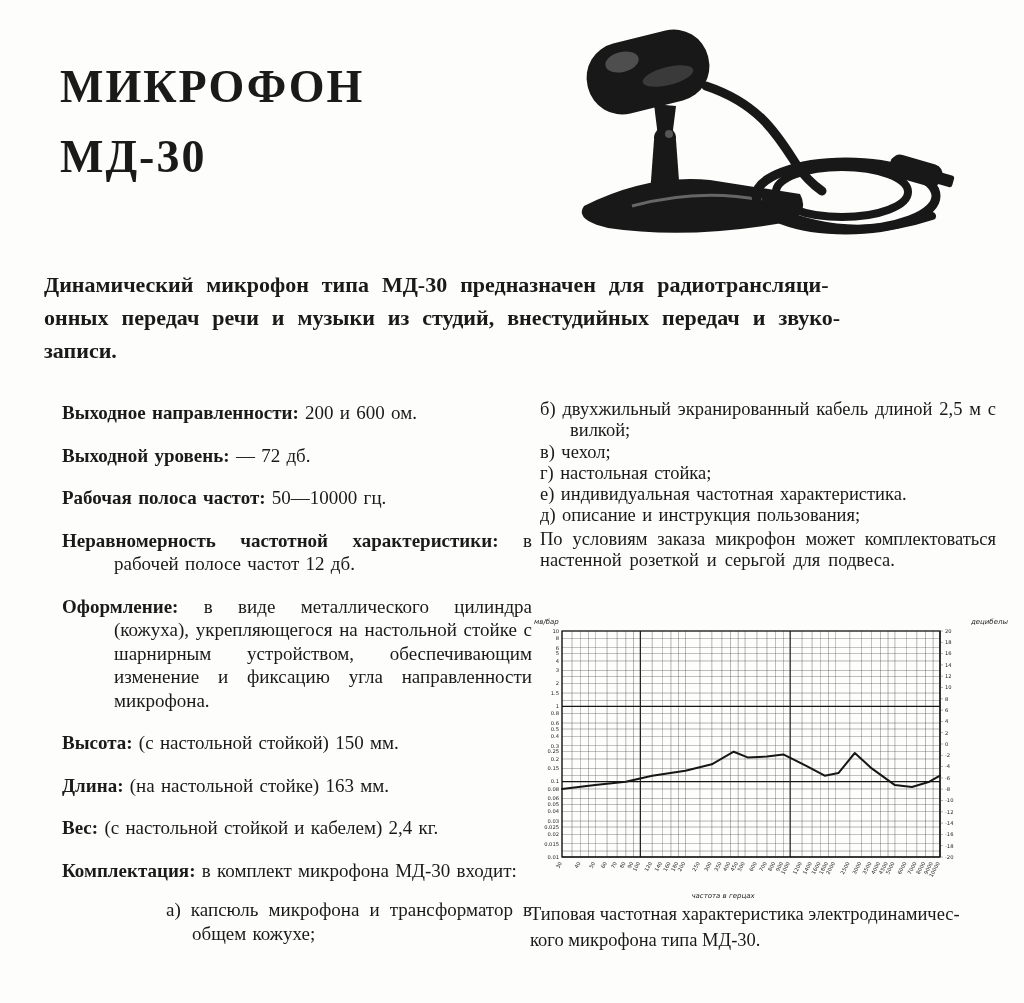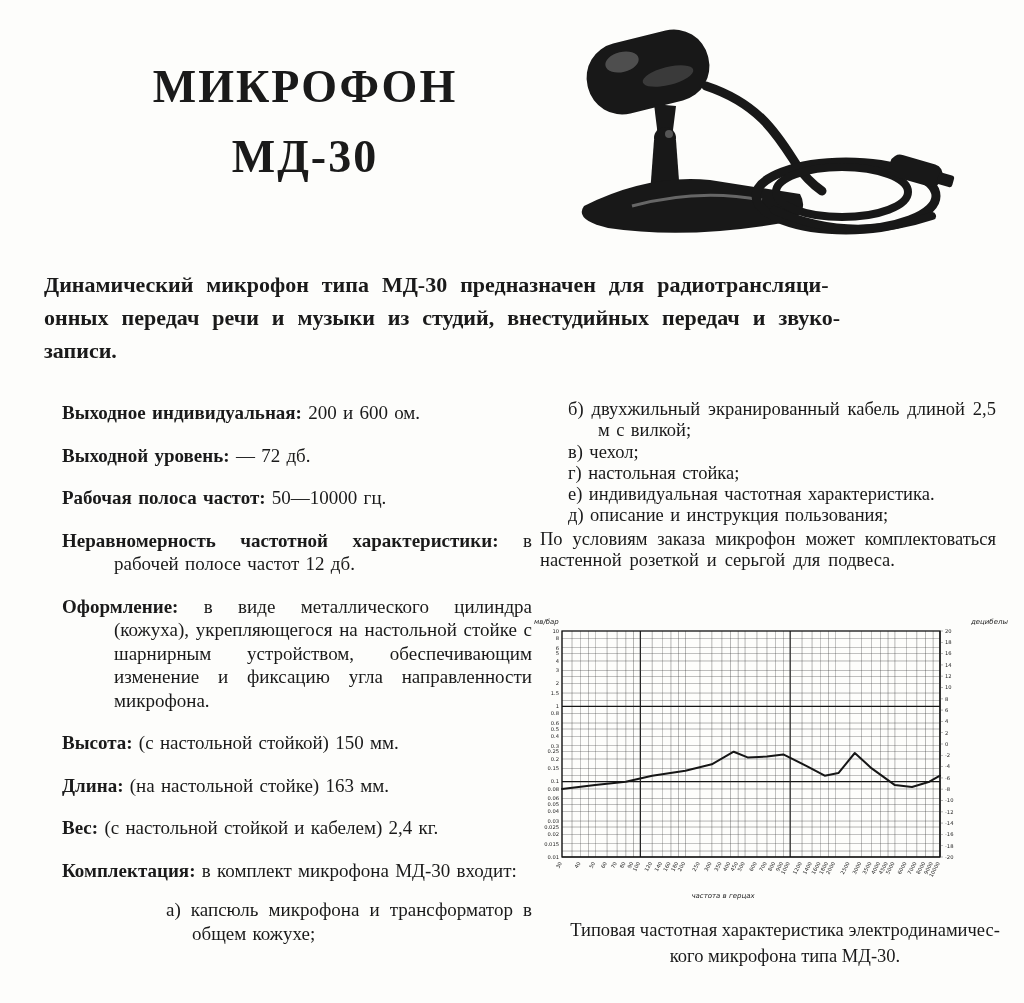--- a/index.html
+++ b/index.html
@@ -2,46 +2,46 @@
 <html><head>
 <meta charset="utf-8">
 <style>
   html,body{margin:0;padding:0;background:#e8e8e4;}
   .page{
     position:relative;width:1024px;height:1003px;margin:0 auto;
     background:#fdfdfb;color:#1a1a1a;overflow:hidden;
     font-family:"Liberation Serif","DejaVu Serif",serif;
   }
   .title{
-    position:absolute;left:60px;top:52px;width:490px;text-align:center;
+    position:absolute;left:60px;top:52px;width:490px;
     font-weight:bold;font-size:46px;line-height:70px;letter-spacing:2px;
   }
   .photo{position:absolute;left:548px;top:10px;width:412px;height:228px;}
   .intro{
     position:absolute;left:44px;top:268px;width:944px;margin:0;
     font-weight:bold;font-size:22px;line-height:33px;
     white-space:pre-line;text-align:justify;word-spacing:0.34em;
   }
   .intro::first-line{}
   .col-left{position:absolute;left:62px;top:401px;width:470px;font-size:19px;line-height:23.5px;}
   .spec-item{
     margin:0 0 19px 0;padding-left:52px;text-indent:-52px;
     text-align:justify;word-spacing:0.08em;
   }
   .spec-item b{font-weight:bold;}
   .spec-sub{
     padding-left:78px;text-indent:-26px;margin-top:16px;text-align:justify;
   }
   .col-right{position:absolute;left:540px;top:399px;width:456px;font-size:18.5px;line-height:21.3px;}
-  .kit-item{padding-left:30px;text-indent:-30px;text-align:justify;word-spacing:0.1em;margin-left:28px;}
+  .kit-item{padding-left:30px;text-indent:-30px;text-align:justify;word-spacing:0.1em;}
   .order-note{margin:2px 0 0 0;text-align:justify;word-spacing:0.18em;}
   .chart{position:absolute;left:532px;top:615px;width:478px;height:286px;}
   .caption{
-    position:absolute;left:530px;top:901px;width:478px;margin:16px;
-    text-align:center;font-size:18.5px;line-height:26px;white-space:pre-line;
+    position:absolute;left:530px;top:901px;width:478px;margin:0;
+    font-size:18.5px;line-height:26px;white-space:pre-line;
   }
   svg text{font-family:"DejaVu Sans",sans-serif;}
 </style>
 </head>
 <body>
 
 <div class="page">
 
   <div class="title">
     <div>МИКРОФОН</div>
@@ -76,21 +76,21 @@
         </g>
       </g>
     </svg>
   </div>
 
   <p class="intro">      Динамический микрофон типа МД-30 предназначен для радиотрансляци-
 онных передач речи и музыки из студий, внестудийных передач и звуко-
 записи.</p>
 
   <div class="col-left" id="specs-col">
-      <div class="spec-item"><b>Выходное индивидуальная:</b> 200 и 600 ом.</div>
+      <div class="spec-item"><b>Выходное направленности:</b> 200 и 600 ом.</div>
       <div class="spec-item"><b>Выходной уровень:</b> — 72 дб.</div>
       <div class="spec-item"><b>Рабочая полоса частот:</b> 50—10000 гц.</div>
       <div class="spec-item"><b>Неравномерность частотной характеристики:</b> в рабочей полосе частот 12 дб.</div>
       <div class="spec-item"><b>Оформление:</b> в виде металлического цилиндра (кожуха), укрепляющегося на настольной стойке с шарнирным  устройством, обес­печивающим изменение и фиксацию угла направленности микрофона.</div>
       <div class="spec-item"><b>Высота:</b> (с настольной стойкой) 150 мм.</div>
       <div class="spec-item"><b>Длина:</b> (на настольной стойке) 163 мм.</div>
       <div class="spec-item"><b>Вес:</b> (с настольной стойкой и кабелем) 2,4 кг.</div>
       <div class="spec-item"><b>Комплектация:</b> в комплект микрофона МД-30 входит:<div class="spec-sub">а) капсюль микрофона и трансформатор в общем кожухе;</div></div>
     </div>
 

